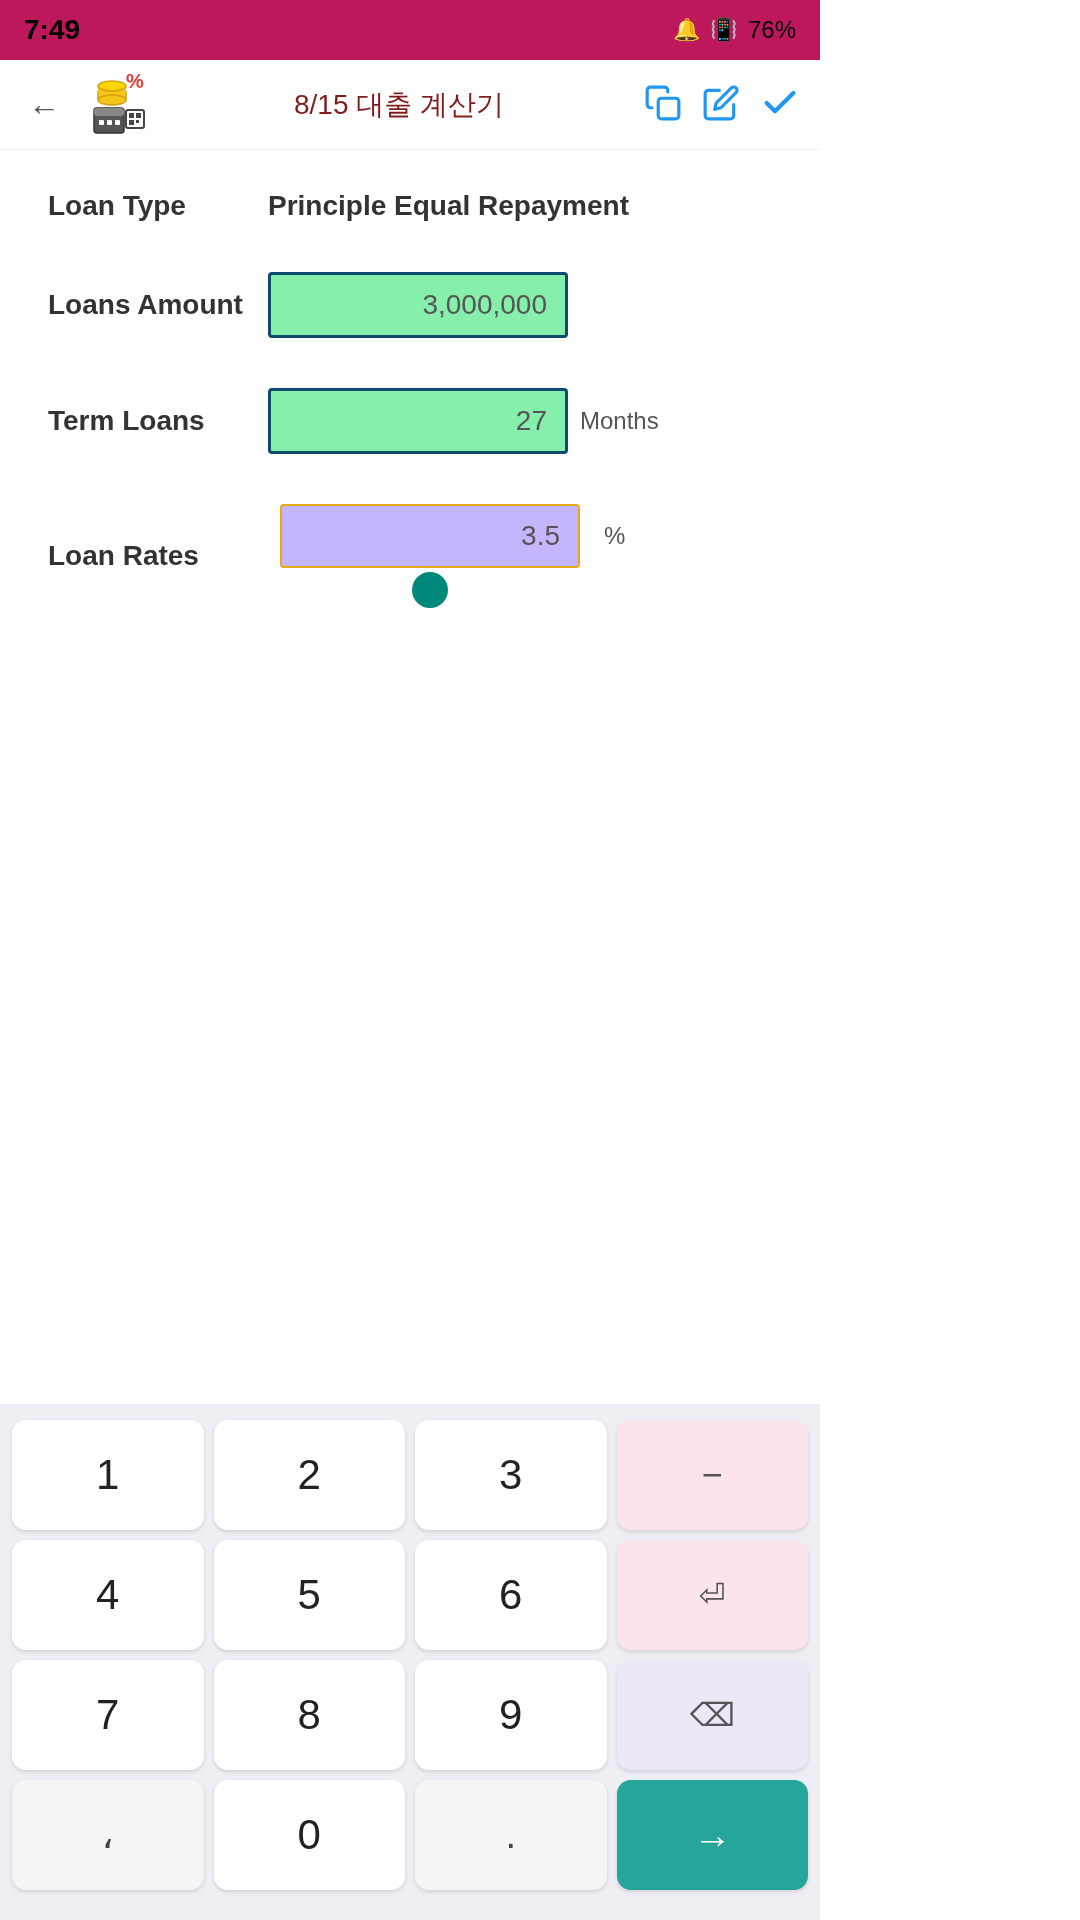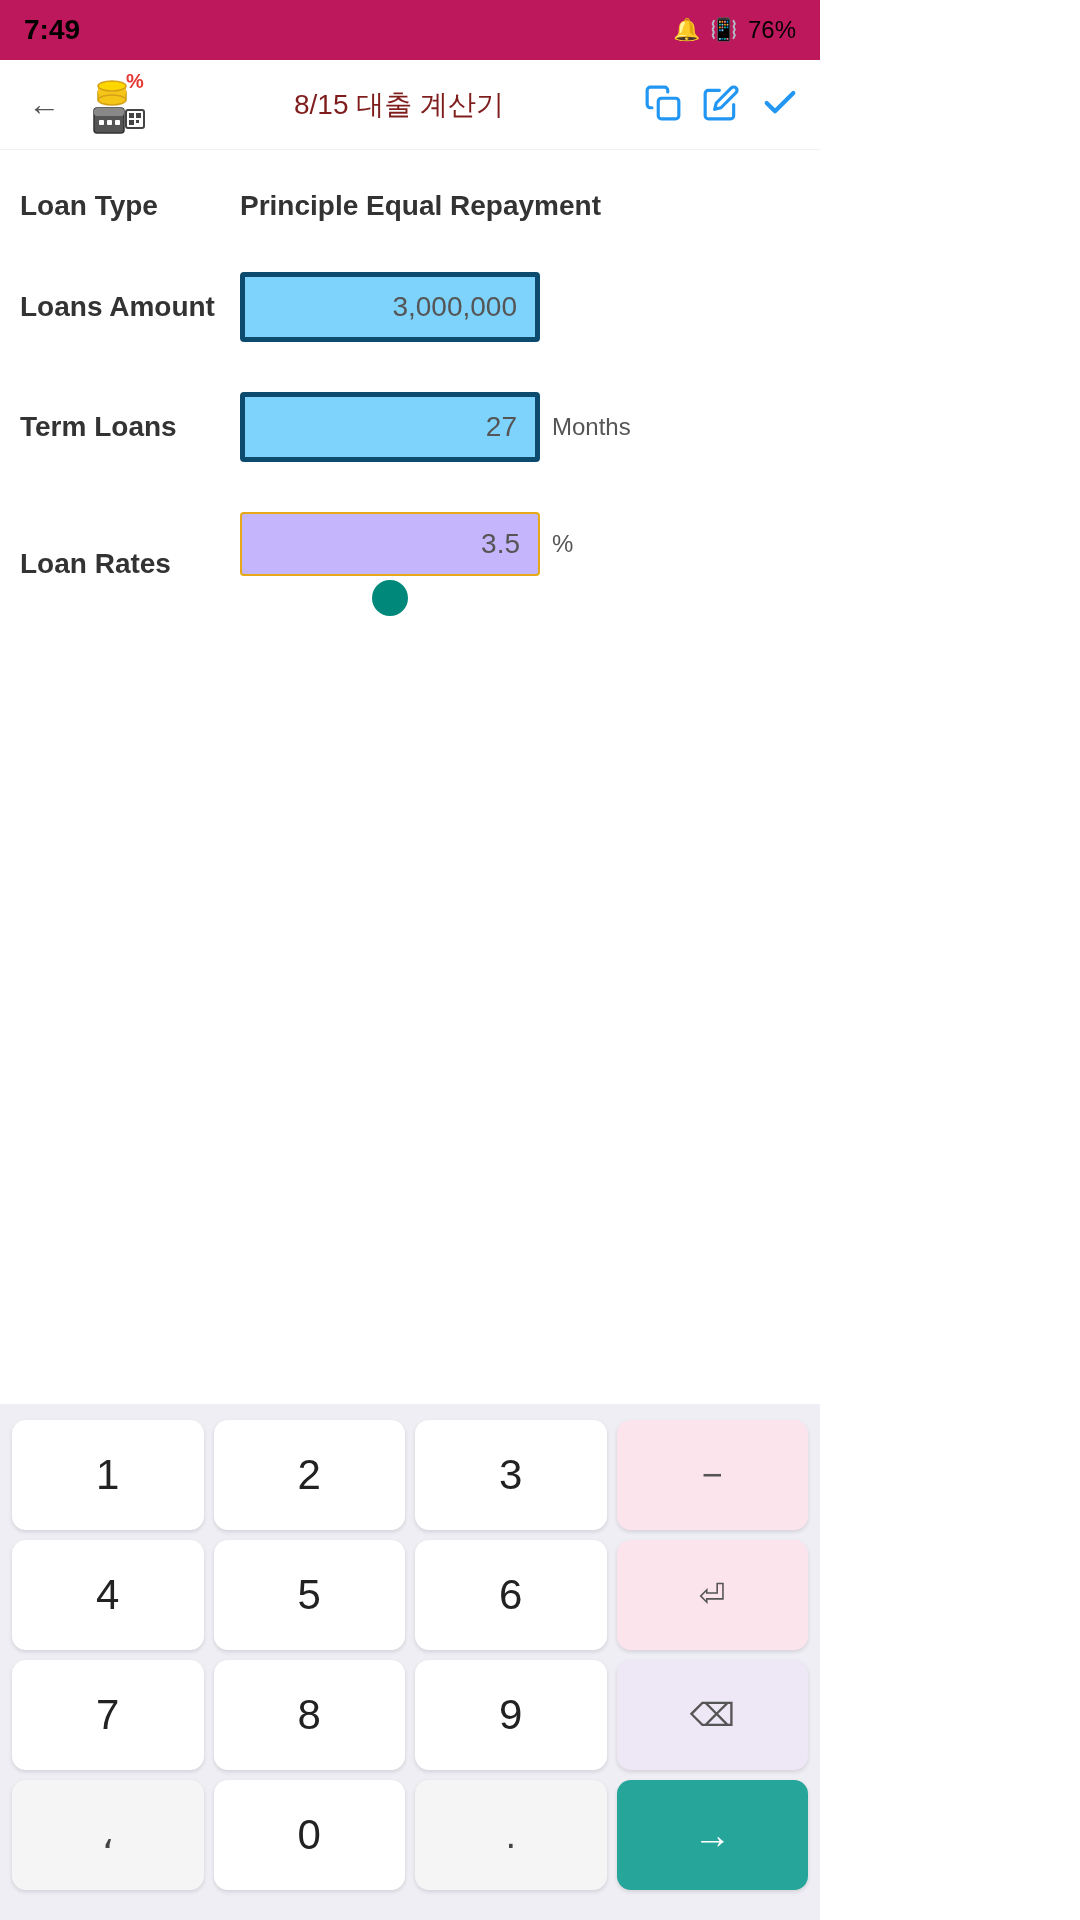--- a/index.html
+++ b/index.html
@@ -69,21 +69,21 @@
     }
     .nav-actions {
       display: flex;
       gap: 20px;
       align-items: center;
     }
 
     
     .main-content {
       flex: 1;
-      padding: 40px 20px;
+      padding: 40px 48px;
     }
 
     
     .form-section {
       margin-bottom: 0;
     }
 
     .form-row {
       display: flex;
       align-items: center;
@@ -98,22 +98,22 @@
       flex-shrink: 0;
     }
 
     .form-value-text {
       font-size: 28px;
       font-weight: 700;
       color: #333;
     }
 
     .form-input {
-      border: 5px solid #0c4a6e;
-      background: #7dd3fc;
+      border: 3px solid #0c4a6e;
+      background: #86efac;
       border-radius: 4px;
       padding: 14px 18px;
       font-size: 28px;
       color: #555;
       text-align: right;
       width: 300px;
     }
 
     .form-input.active {
       border: 2px solid #E6A817;
@@ -275,21 +275,21 @@
       <span class="form-label">Loans Amount</span>
       <input class="form-input" type="text" value="3,000,000" readonly="" style="">
     </div>
 
     <div class="form-row">
       <span class="form-label">Term Loans</span>
       <input class="form-input" type="text" value="27" readonly="" style="">
       <span class="form-unit">Months</span>
     </div>
 
-    <div class="form-row" style="position:relative;">
+    <div class="form-row" style="position:relative;gap:12px;">
       <span class="form-label">Loan Rates</span>
       <div class="loan-rates-wrapper">
         <input class="form-input active" type="text" value="3.5" readonly="" style="">
 
         <div style="width:36px; height:36px; background:#00897B; border-radius:50%; margin-top:4px;"></div>
       </div>
       <span class="form-unit" style="margin-bottom:40px;">%</span>
     </div>
 
   </div>

